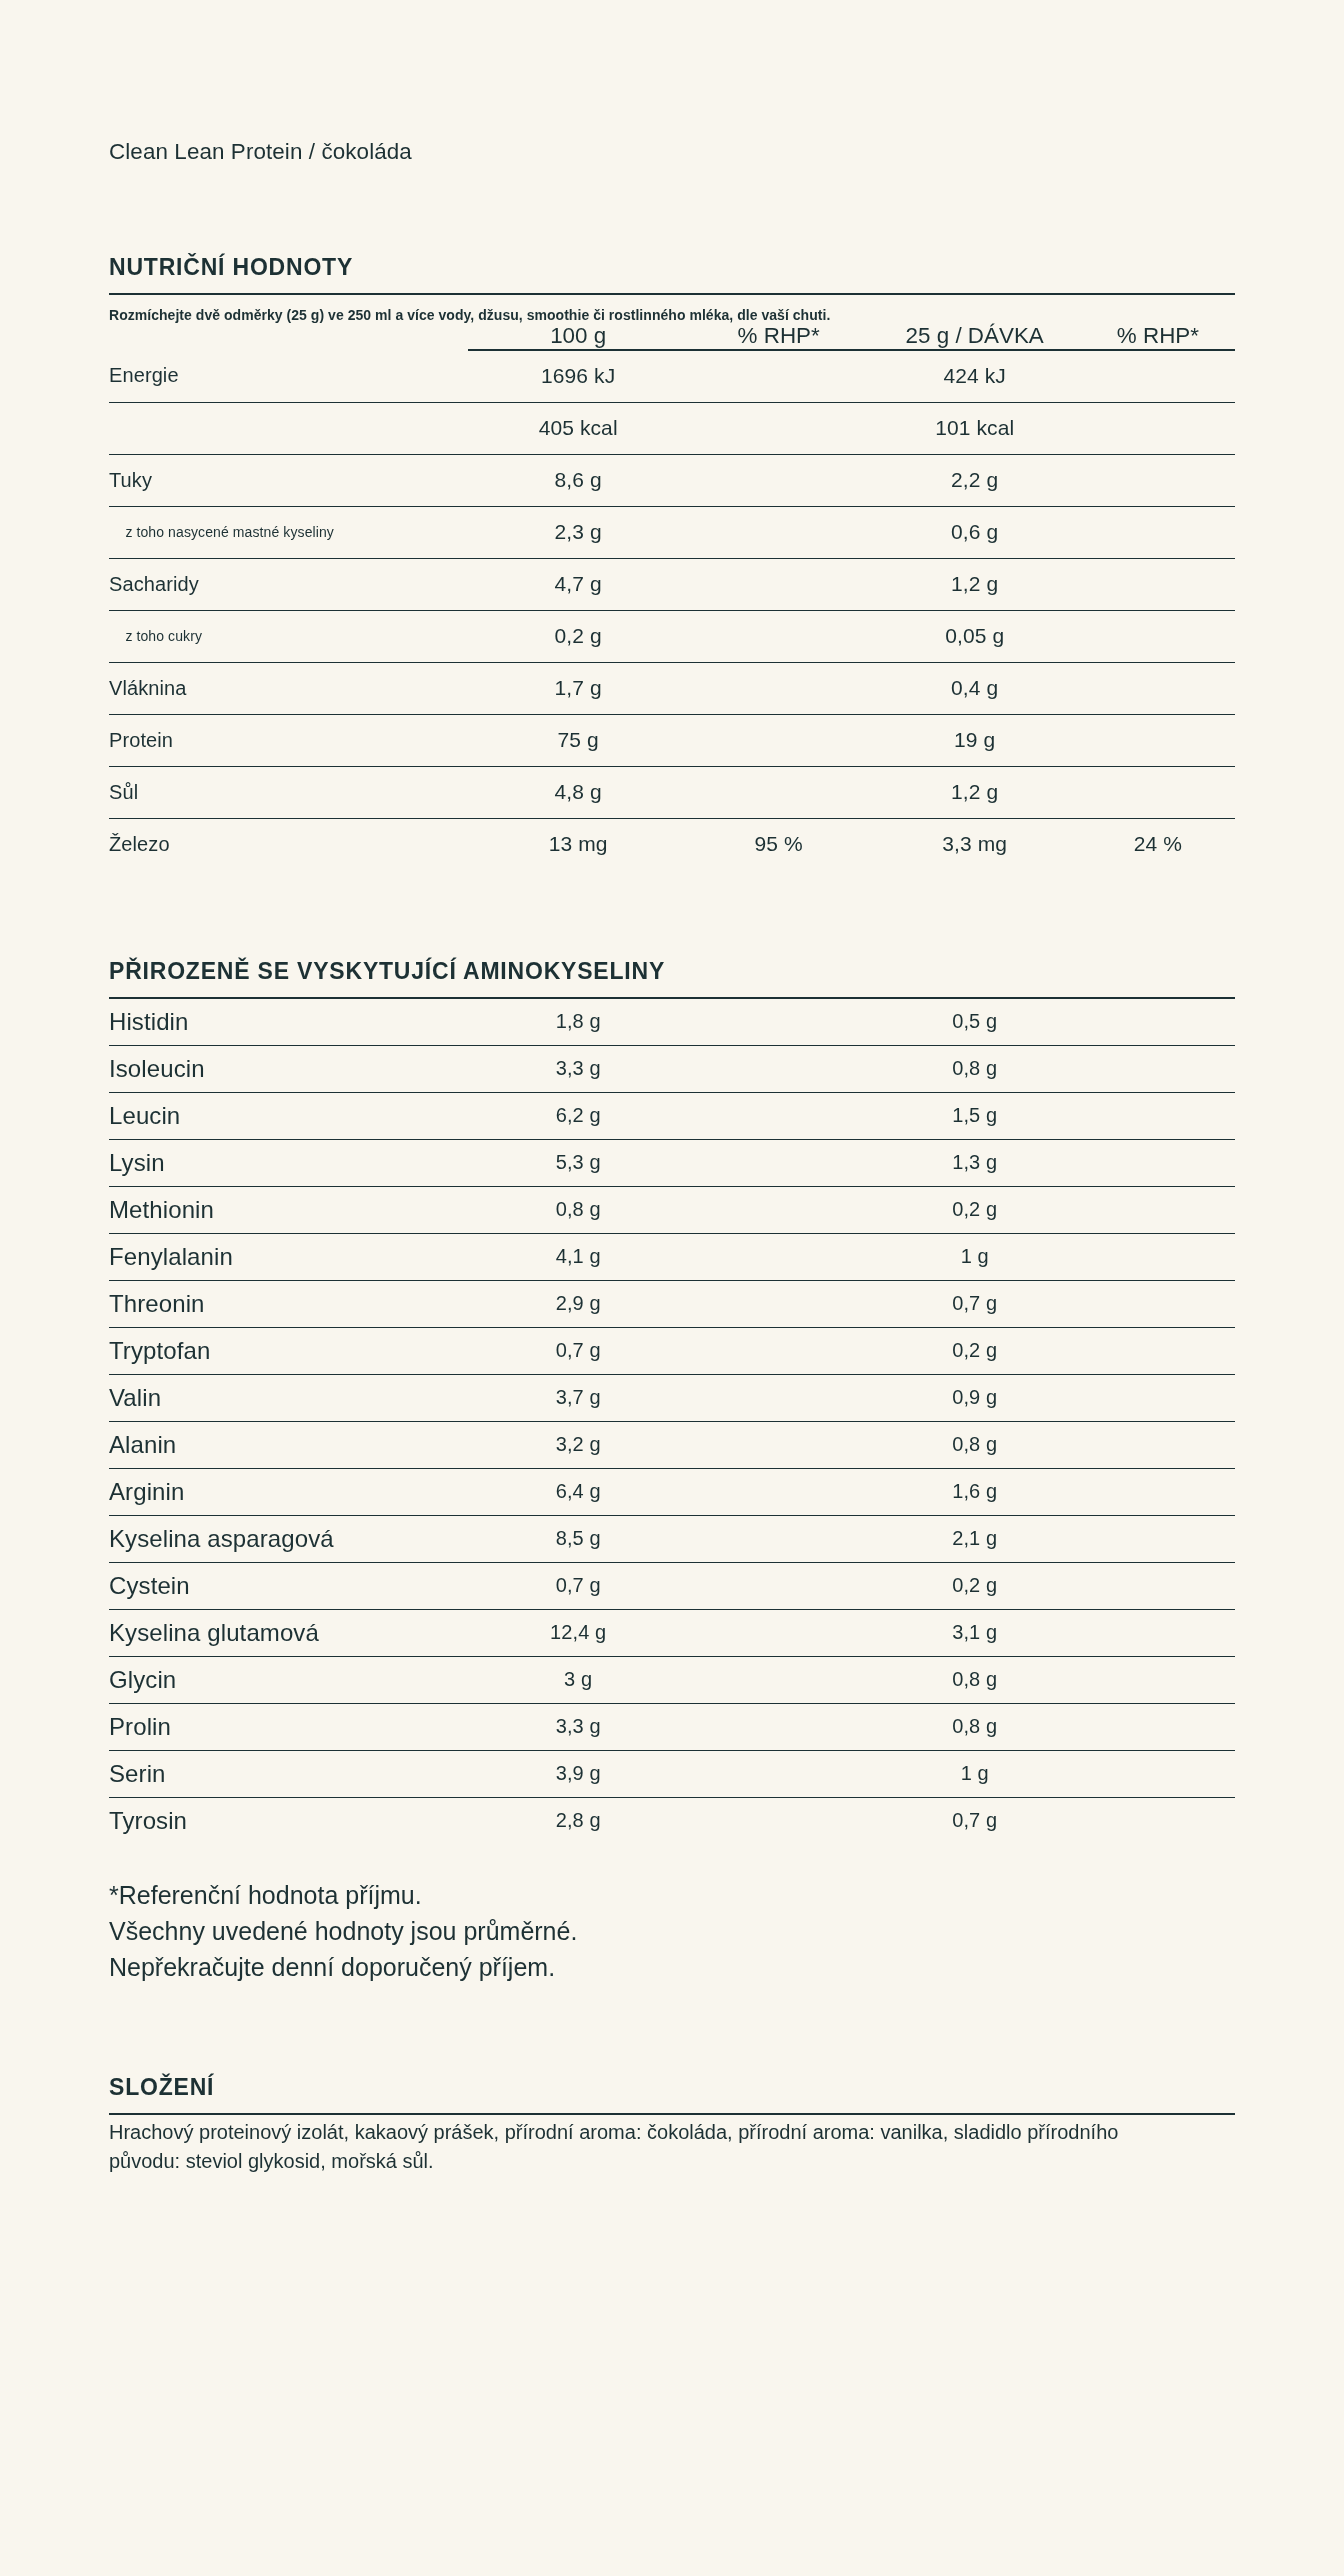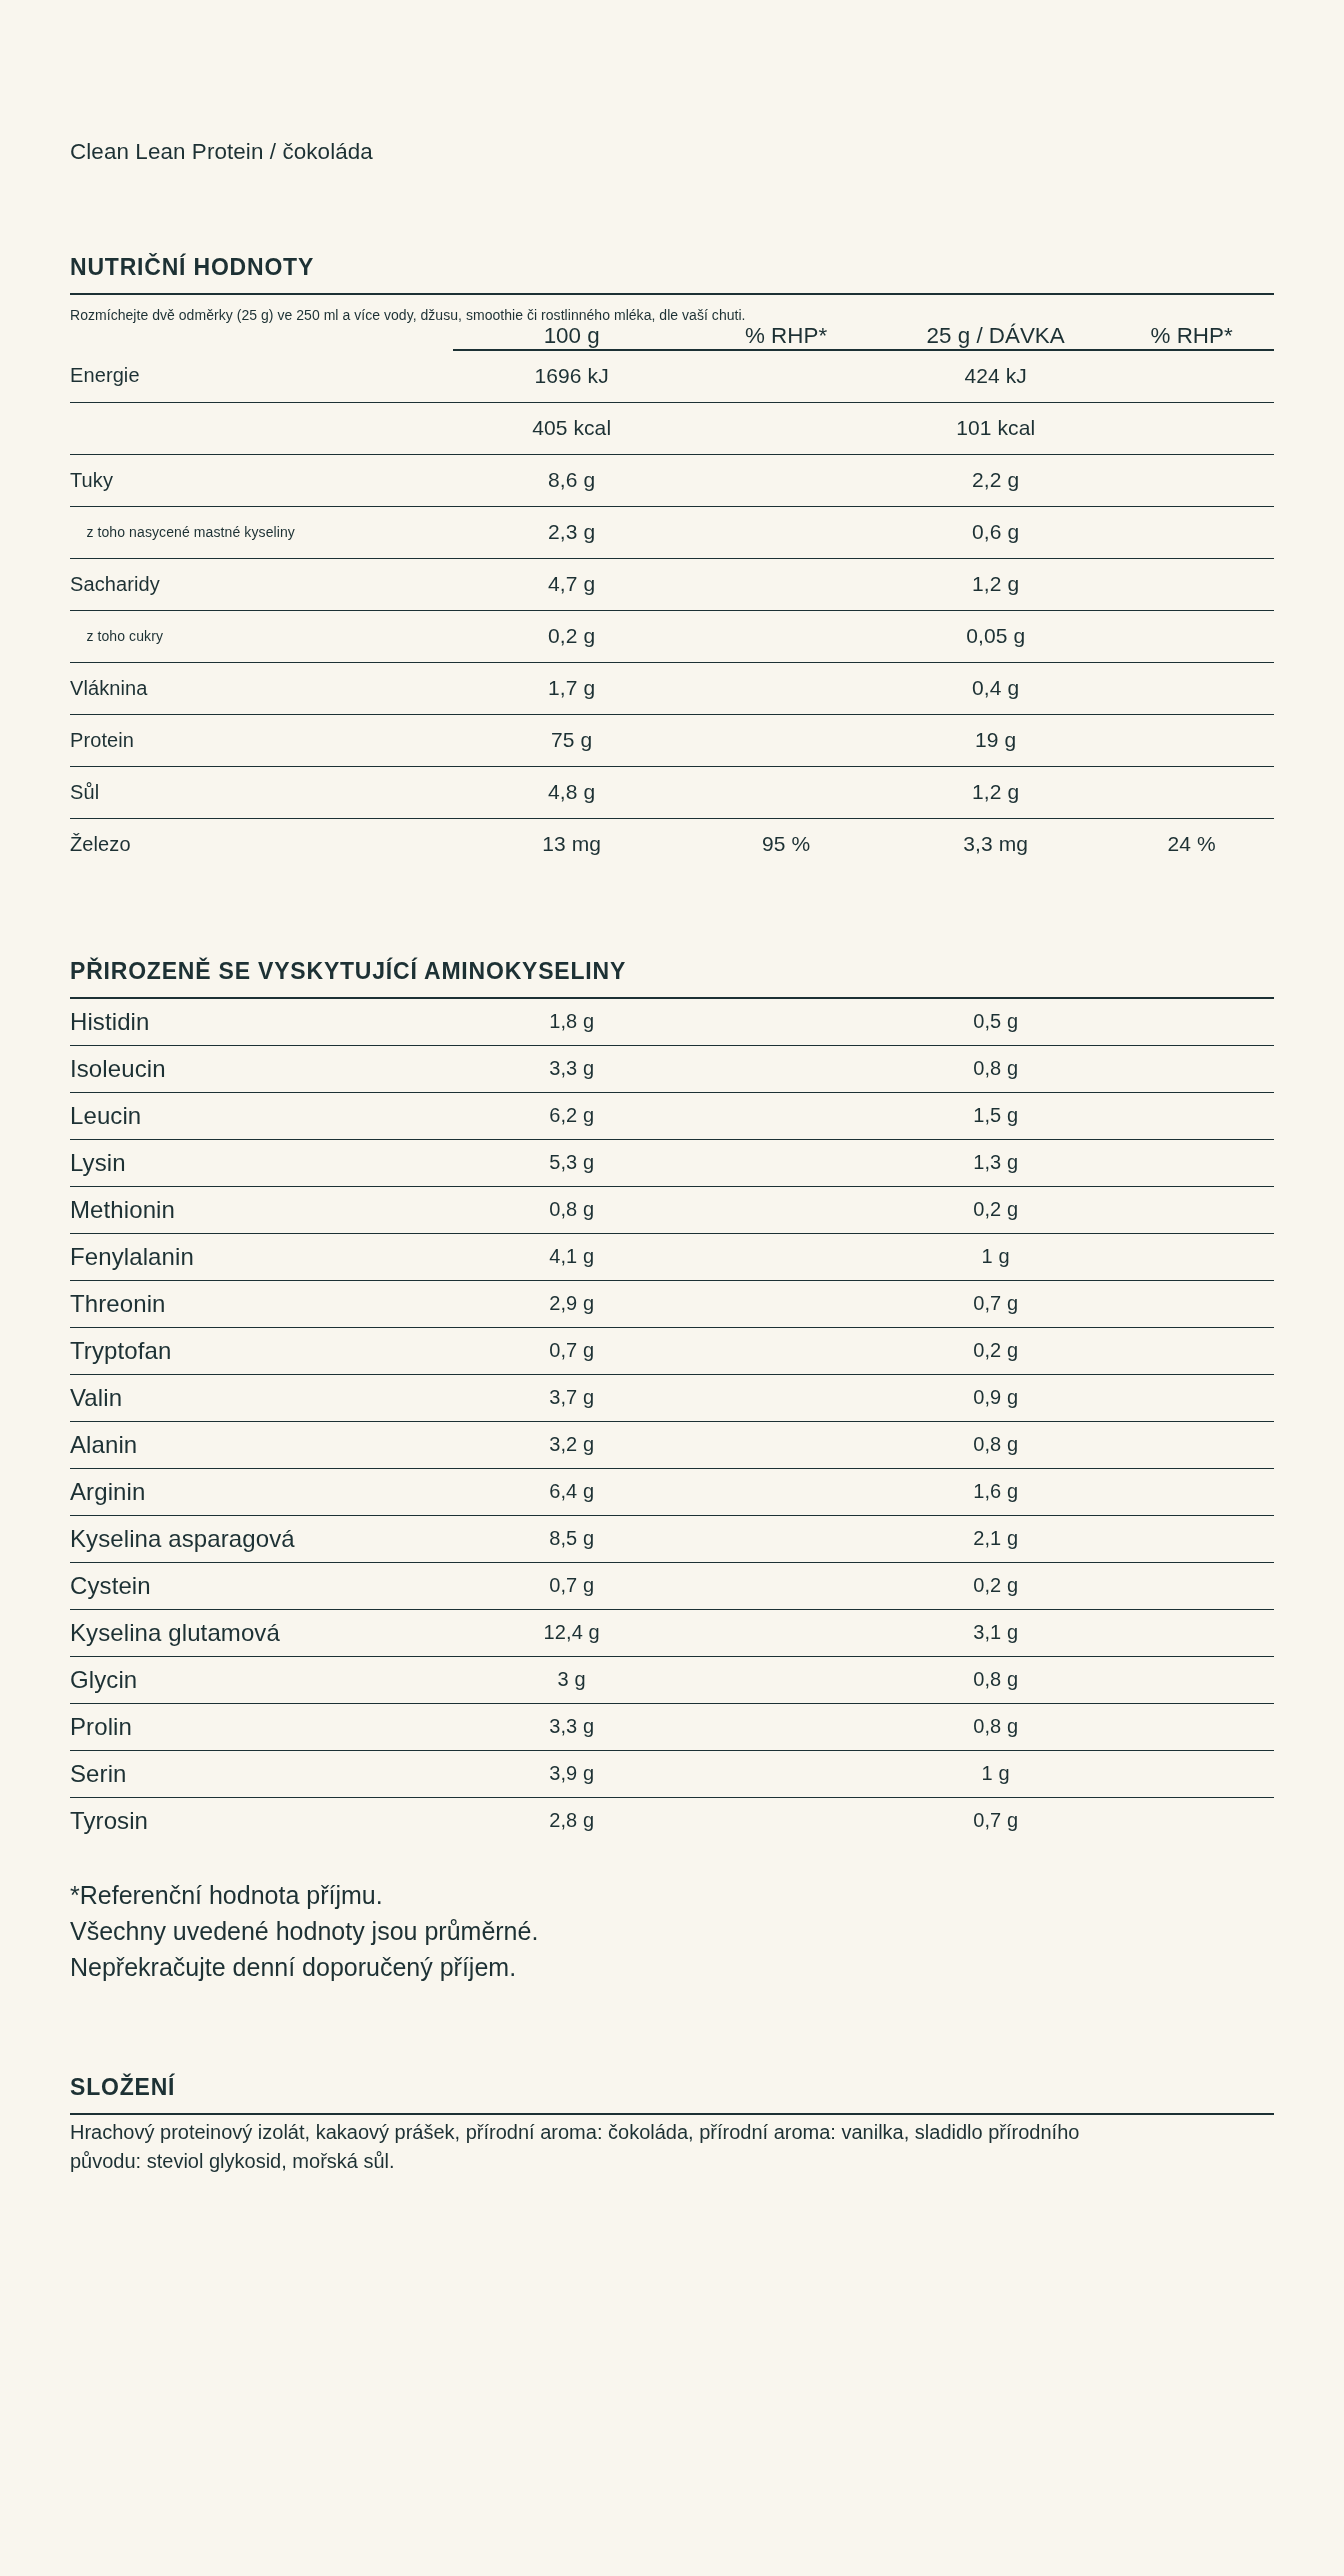--- a/index.html
+++ b/index.html
@@ -12,21 +12,21 @@
     background: #f9f6ee;
     color: #1d3134;
     font-family: "Liberation Sans", sans-serif;
     -webkit-font-smoothing: antialiased;
   }
   .page {
     position: relative;
     width: 1344px;
     height: 2576px;
     box-sizing: border-box;
-    padding: 0 70px;
+    padding: 0 109px;
     border-radius: 13px;
   }
 
   
   .product-title {
     padding-top: 139px;
     font-size: 22.4px;
     font-weight: 400;
     letter-spacing: 0.1px;
     line-height: 1.2;
@@ -45,21 +45,21 @@
   .section-rule {
     margin-top: 12px;
     border-top: 2.2px solid #1d3134;
     width: 100%;
   }
 
   
   .prep-note {
     margin-top: 12px;
     font-size: 14px;
-    font-weight: 400;
+    font-weight: 700;
     letter-spacing: 0.04px;
     color: #1d3134;
   }
 
   
   table.nutri {
     width: 100%;
     border-collapse: collapse;
     table-layout: fixed;
   }

